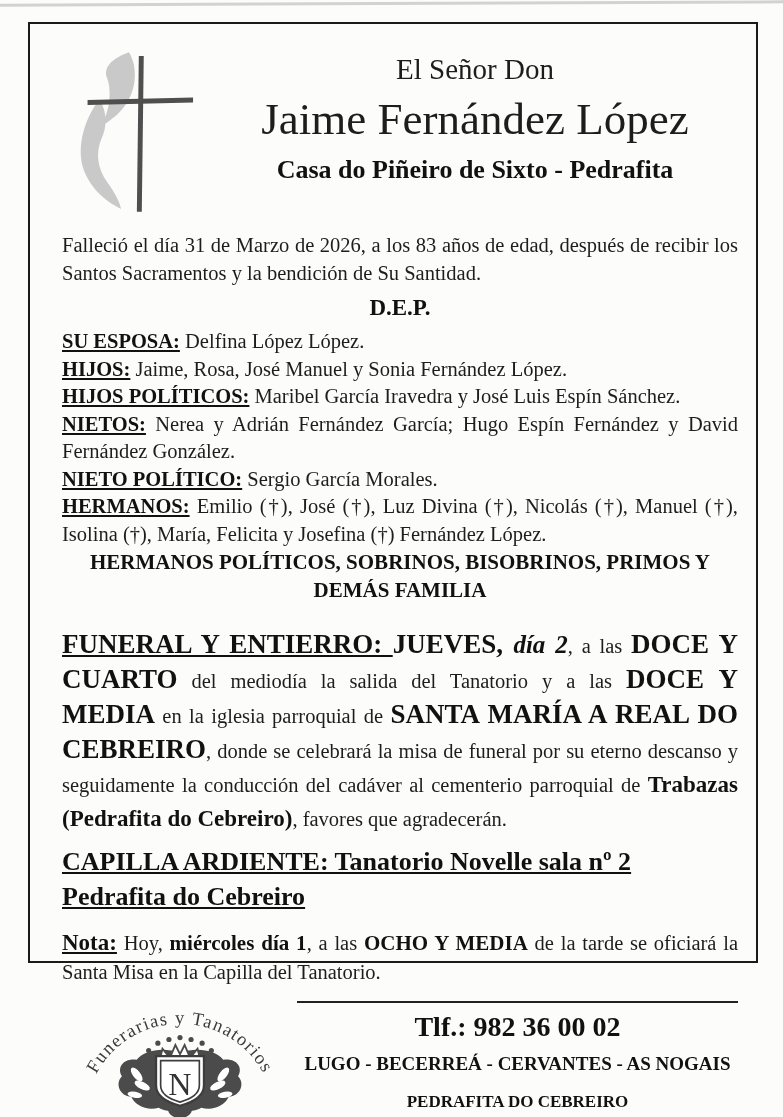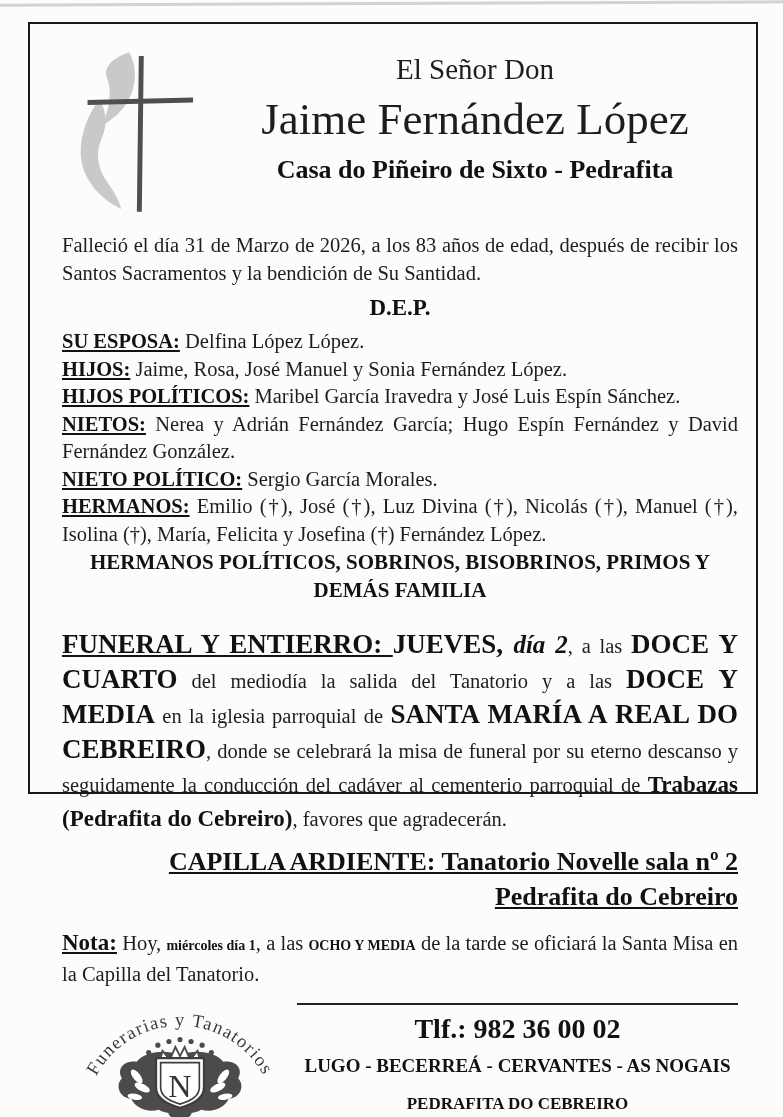--- a/index.html
+++ b/index.html
@@ -10,21 +10,21 @@
   html,body{ width:783px; height:1117px; }
   body{
     background:var(--paper);
     font-family:"Liberation Serif","DejaVu Serif",serif;
     color:var(--ink);
     position:relative; overflow:hidden;
   }
   .scan-top{ position:absolute; top:2px; left:-4px; width:792px; height:3px;
     background:#d2d2d0; transform:rotate(-0.25deg); }
   .card{
-    position:absolute; left:28px; top:22px; width:730px; height:772px;
+    position:absolute; left:28px; top:22px; width:730px; height:941px;
     border:2px solid var(--border);
     padding:0 18px 0 32px;
   }
   
   .header{ position:relative; height:200px; }
   .logo{ position:absolute; left:-4px; top:24px; }
   .htext{ margin-left:150px; text-align:center; padding-top:28px; }
   .don{ font-size:29px; line-height:34px; }
   .name{ font-size:45px; line-height:50px; margin-top:8px; white-space:nowrap; }
   .casa{ font-size:26px; line-height:32px; margin-top:10px; font-weight:bold; color:var(--bold-ink); }
@@ -35,27 +35,27 @@
   .family{ margin-top:5px; }
   .b{ font-weight:bold; color:var(--bold-ink);text-decoration:underline; }
   .closing{ font-weight:bold; font-size:21px; line-height:28px; text-align:center; color:var(--bold-ink); }
   
   .funeral-p{ font-size:20.5px; line-height:33px; margin-top:24px; text-align:justify; }
   .bbig{ font-weight:bold; font-size:27px; color:var(--bold-ink); }
   .bit{ font-weight:bold; font-style:italic; font-size:25px; color:var(--bold-ink); }
   .bmed{ font-weight:bold; font-size:23px; color:var(--bold-ink); }
   .u{ text-decoration:underline; }
   
-  .capilla{ margin-top:8px; text-align:right; }
+  .capilla{ margin-top:8px; text-align:left; }
   .capilla-line{ font-size:26px; font-weight:bold; line-height:35px; color:var(--bold-ink); }
   .capilla-line span{ text-decoration:underline; }
   
   .nota-p{ font-size:20.5px; line-height:29px; margin-top:14px; text-align:justify; }
   .nota-label{ font-weight:bold; font-size:23px; text-decoration:underline; color:var(--bold-ink); }
-  .nb{ font-weight:bold; font-size:14px; color:var(--bold-ink); }
+  .nb{ font-weight:bold; font-size:21px; color:var(--bold-ink); }
   
   .footer{ display:flex; margin-top:10px; }
   .footer-left{ width:235px; flex:none; text-align:center; }
   .footer-right{ flex:1; border-top:2px solid #222; margin-top:4px; padding-top:7px; text-align:center; }
   .phone{ font-size:28px; font-weight:bold; line-height:34px; color:var(--bold-ink); }
   .locations{ font-size:19px; font-weight:bold; line-height:24px; margin-top:8px; color:var(--bold-ink); }
   .location2{ font-size:17px; font-weight:bold; line-height:22px; margin-top:15px; color:var(--bold-ink); }
   .website{ font-size:26px; font-weight:bold; line-height:30px; margin-top:9px; color:var(--bold-ink); }
 </style>
 </head>

